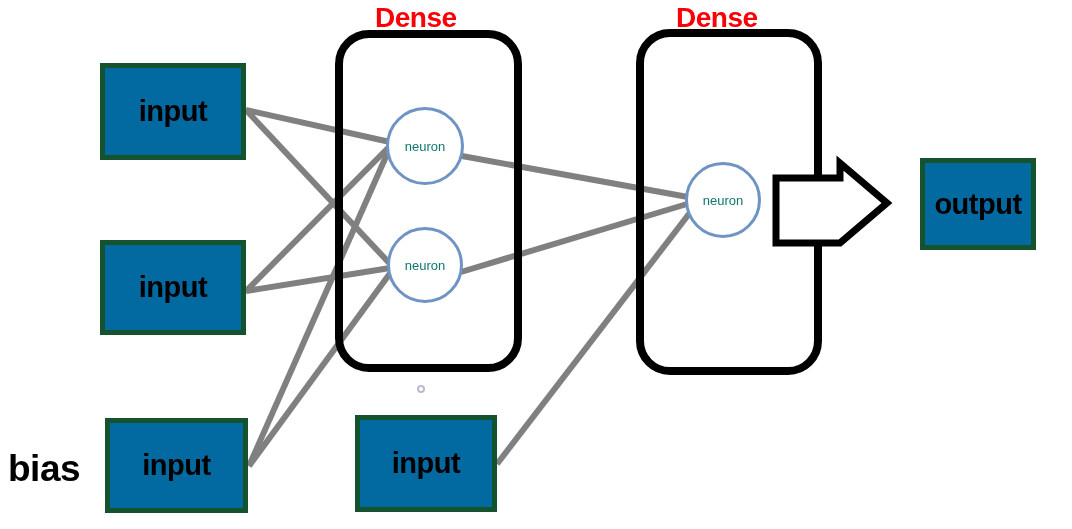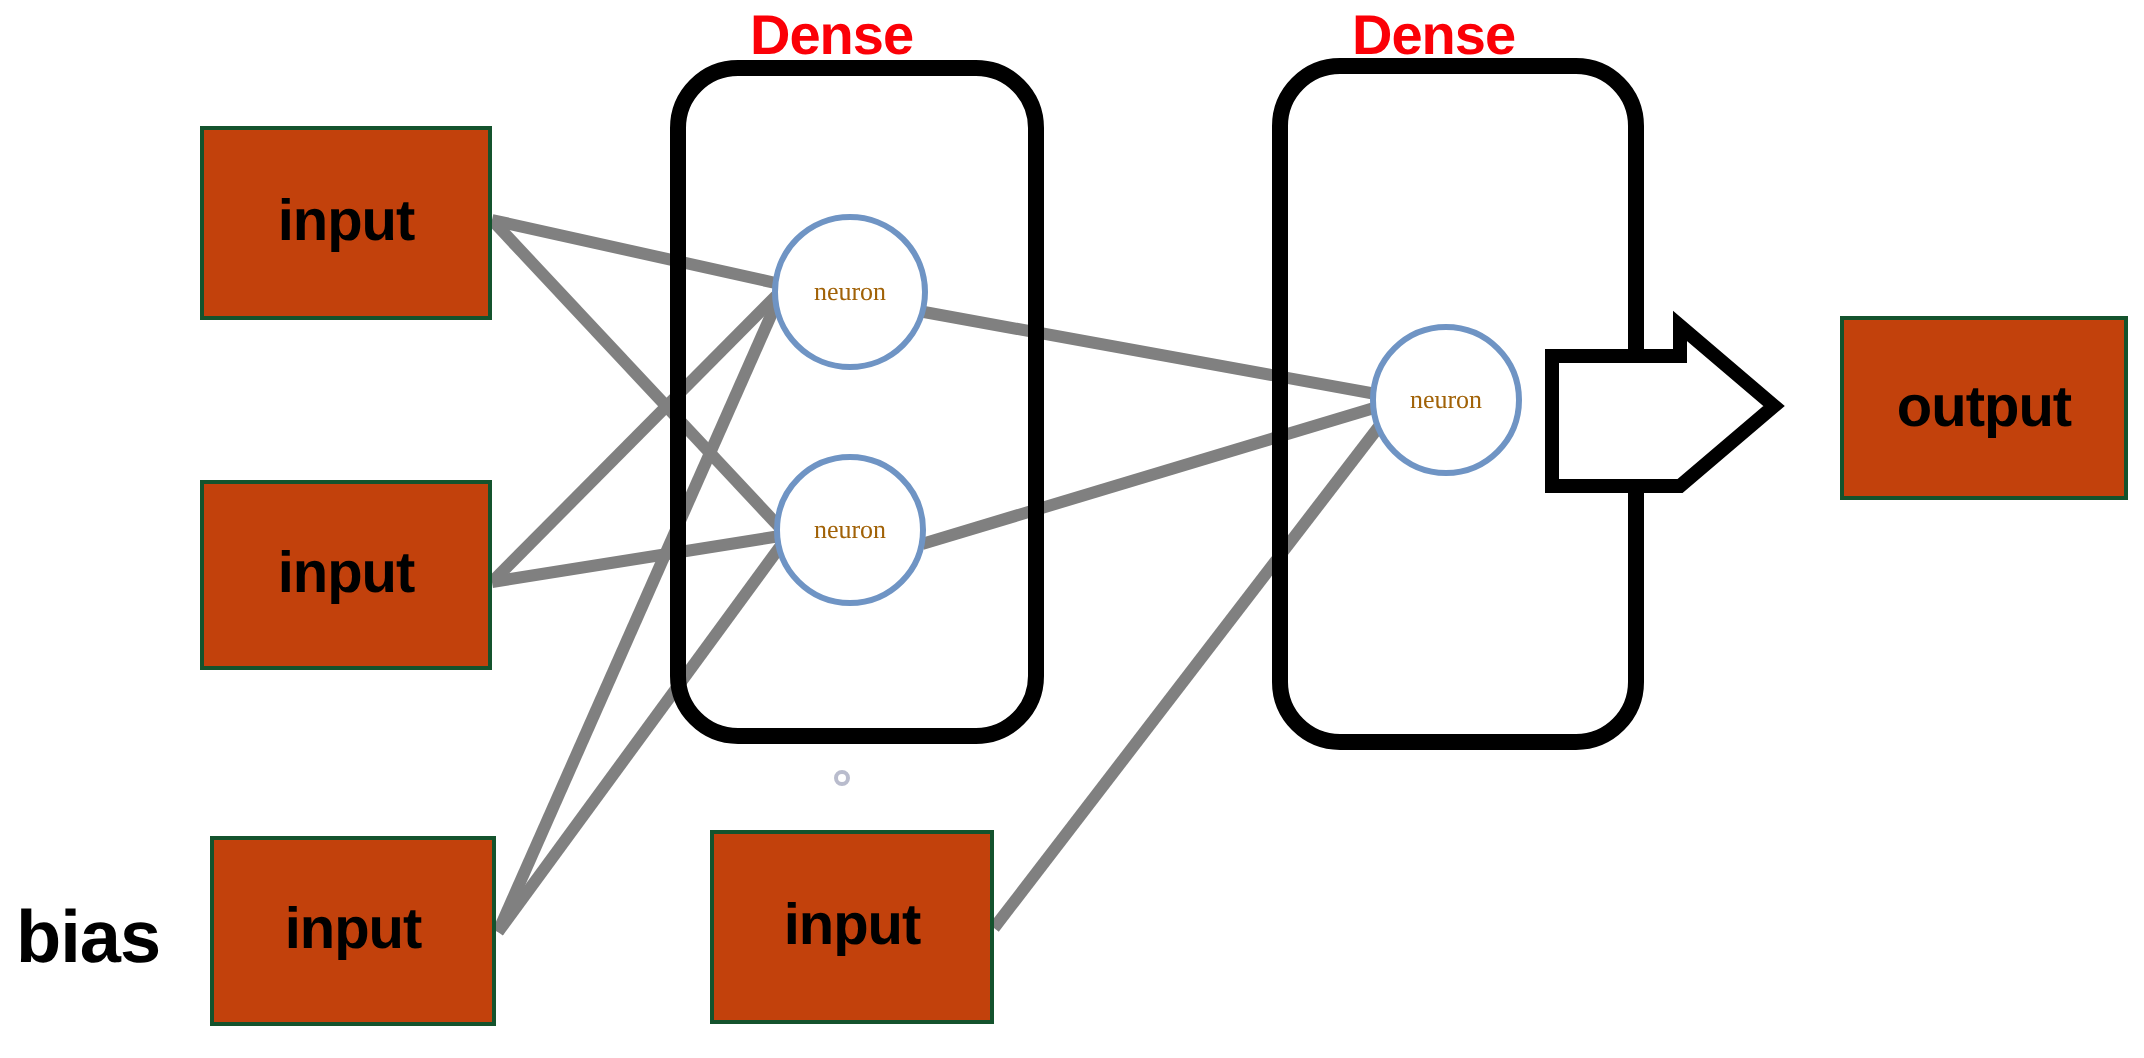--- a/index.html
+++ b/index.html
@@ -27,22 +27,22 @@
   #shapes {
     position: absolute;
     left: 0;
     top: 0;
     width: 1072px;
     height: 529px;
   }
   .io-box {
     position: absolute;
     box-sizing: border-box;
-    background: #c2410c;
-    border: 2px solid #14532d;
+    background: #0369a1;
+    border: 5px solid #14532d;
     display: flex;
     align-items: center;
     justify-content: center;
   }
   .io-label {
     font-family: "Liberation Sans", sans-serif;
     font-weight: bold;
     font-size: 29px;
     color: #000000;
     letter-spacing: -0.5px;
@@ -68,24 +68,24 @@
     position: absolute;
     box-sizing: border-box;
     border: 3px solid #6f94c4;
     border-radius: 50%;
     background: #ffffff;
     display: flex;
     align-items: center;
     justify-content: center;
   }
   .neuron-label {
-    font-family: Liberation Serif, serif;
+    font-family: Liberation Sans, sans-serif;
     font-size: 13px;
     font-weight: normal;
-    color: #a16207;
+    color: #0f766e;
     letter-spacing: 0px;
   }
   .bias-label {
     position: absolute;
     font-family: "Liberation Sans", sans-serif;
     font-weight: bold;
     font-size: 37px;
     color: #000000;
     letter-spacing: -0.5px;
     white-space: nowrap;
@@ -148,17 +148,17 @@
   <div class="neuron" id="neuron-2" style="left: 685px; top: 162px; width: 76px; height: 76px;">
     <span class="neuron-label">neuron</span>
   </div>
 
   <div class="dot-marker" id="dot-marker" style="left: 417px; top: 385px;"></div>
 
   <svg id="shapes" viewBox="0 0 1072 529" xmlns="http://www.w3.org/2000/svg">
     <polygon id="arrow-poly" fill="#ffffff" stroke="#000000" stroke-width="7" stroke-linejoin="miter" points="776,178 840,178 840,163 887,203 840,243 776,243 776,224 776,178"></polygon>
   </svg>
 
-  <div class="io-box" id="output-box" style="left: 920px; top: 158px; width: 144px; height: 92px; align-items: center;">
+  <div class="io-box" id="output-box" style="left: 920px; top: 158px; width: 116px; height: 92px; align-items: center;">
     <span class="io-label">output</span>
   </div>
 
 </div>
 
 </body></html>

